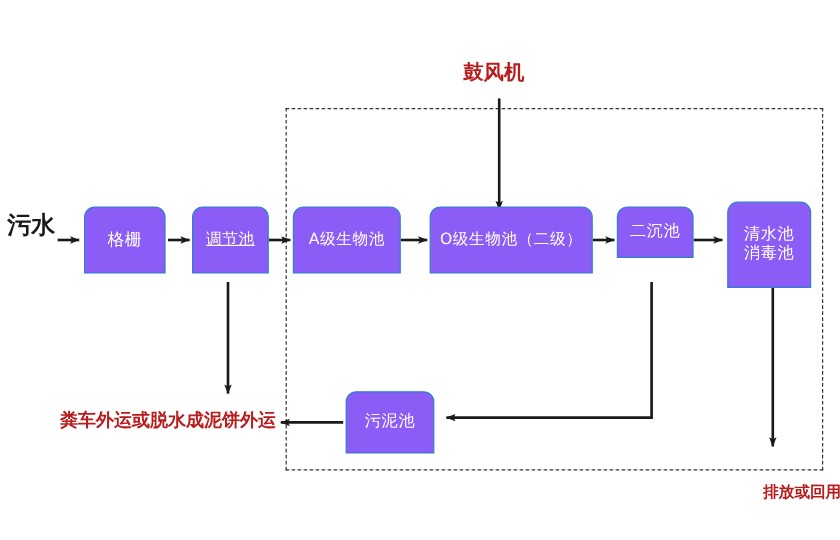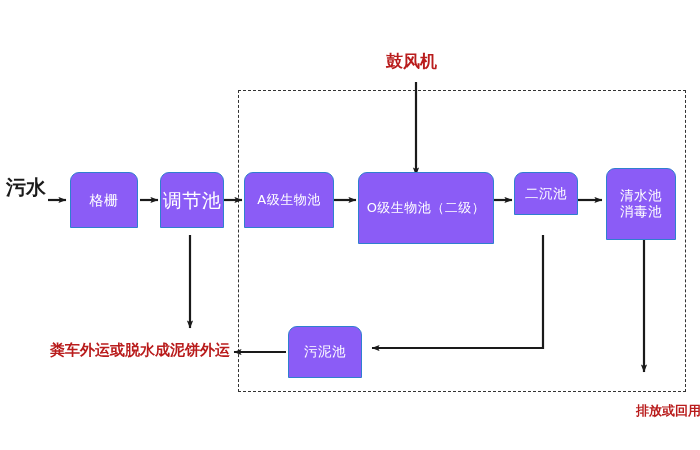--- a/index.html
+++ b/index.html
@@ -97,29 +97,29 @@
       <line x1="286" y1="352" x2="234" y2="352"></line>
 
       <path d="M543,235 L543,348 L372,348"></path>
     </g>
   </svg>
 
   <div class="node" style="left:70px;  top:172px; width:68px;  height:56px;">
     <span>格栅</span>
   </div>
 
-  <div class="node" style="left:160px; top:172px; width:64px;  height:56px; font-size:19px;">
+  <div class="node" style="left:160px; top:172px; width:64px;  height:56px; font-size:13px;text-decoration:underline;">
     <span>调节池</span>
   </div>
 
   <div class="node" style="left:244px; top:172px; width:90px;  height:56px; font-size:13px;">
     <span>A级生物池</span>
   </div>
 
-  <div class="node" style="left:358px; top:172px; width:136px; height:72px; font-size:13px;">
+  <div class="node" style="left:358px; top:172px; width:136px; height:56px; font-size:13px;">
     <span>O级生物池（二级）</span>
   </div>
 
   <div class="node" style="left:514px; top:172px; width:64px;  height:43px; font-size:13.5px;">
     <span>二沉池</span>
   </div>
 
   <div class="node" style="left:606px; top:168px; width:70px;  height:72px; font-size:13.5px;">
     <span>清水池</span>
     <span class="line2">消毒池</span>

